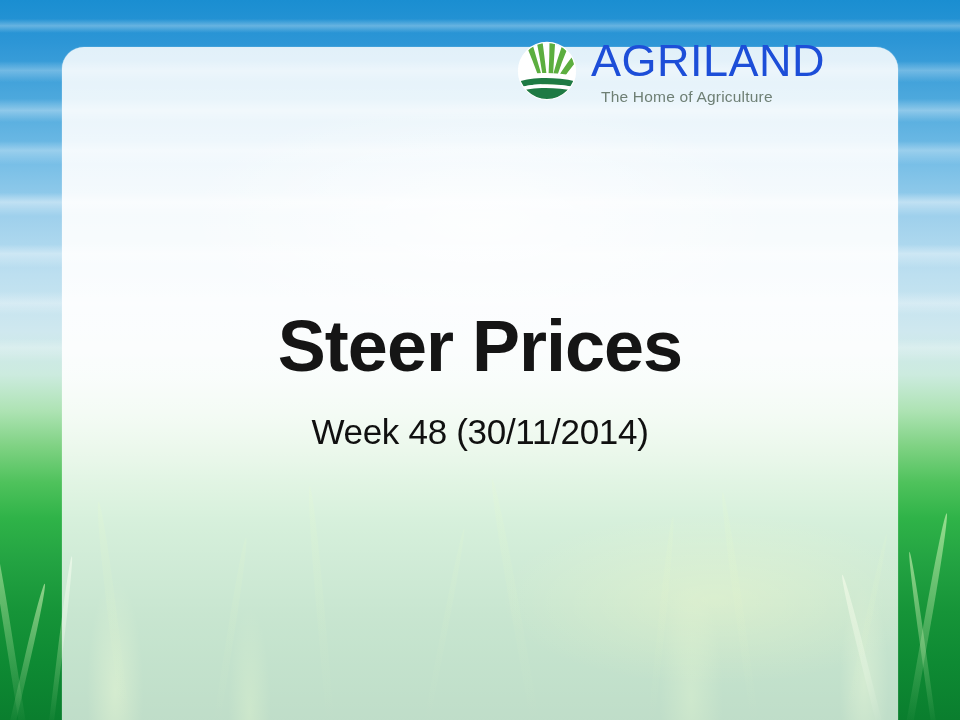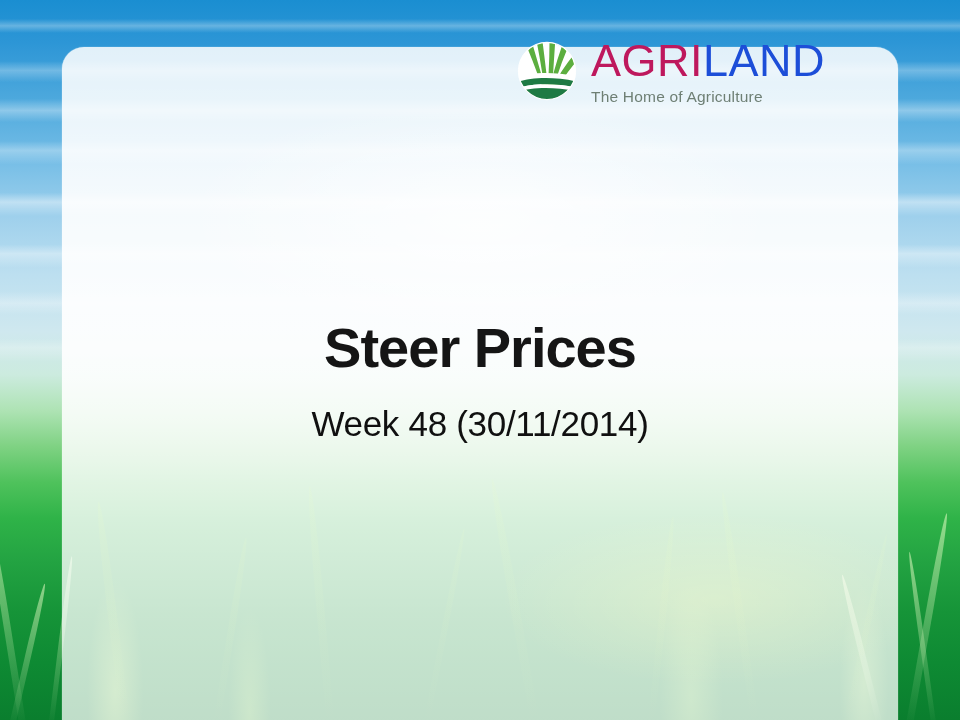--- a/index.html
+++ b/index.html
@@ -108,44 +108,45 @@
     gap: 13px;
   }
   .logo-mark { width: 62px; height: 62px; flex: 0 0 auto; }
   .logo-text { display: flex; flex-direction: column; line-height: 1; }
   .logo-word {
     font-size: 45px;
     letter-spacing: 0.5px;
     font-weight: 400;
     white-space: nowrap;
   }
-  .logo-agri { color: #be185d; }
+  .logo-agri { color: #1d4ed8; }
   .logo-land { color: #1d4ed8; }
   .logo-tagline {
     font-size: 15.5px;
     color: #6e7f74;
     margin-top: 6px;
     letter-spacing: 0.2px;
     white-space: nowrap;
+    margin-left: 10px;
   }
 
   
   .title-block {
     position: absolute;
     left: 0; right: 0;
     top: 300px;
     text-align: center;
   }
   .slide-title {
-    font-size: 56px;
+    font-size: 72px;
     font-weight: bold;
     color: #151515;
     letter-spacing: -1px;
     line-height: 1.08;
-    margin: 18px;
+    margin: 8px;
   }
   .slide-subtitle {
     font-size: 35px;
     font-weight: normal;
     color: #101010;
     margin: 26px 0 0 0;
     letter-spacing: -0.3px;
   }
 </style>
 </head>

